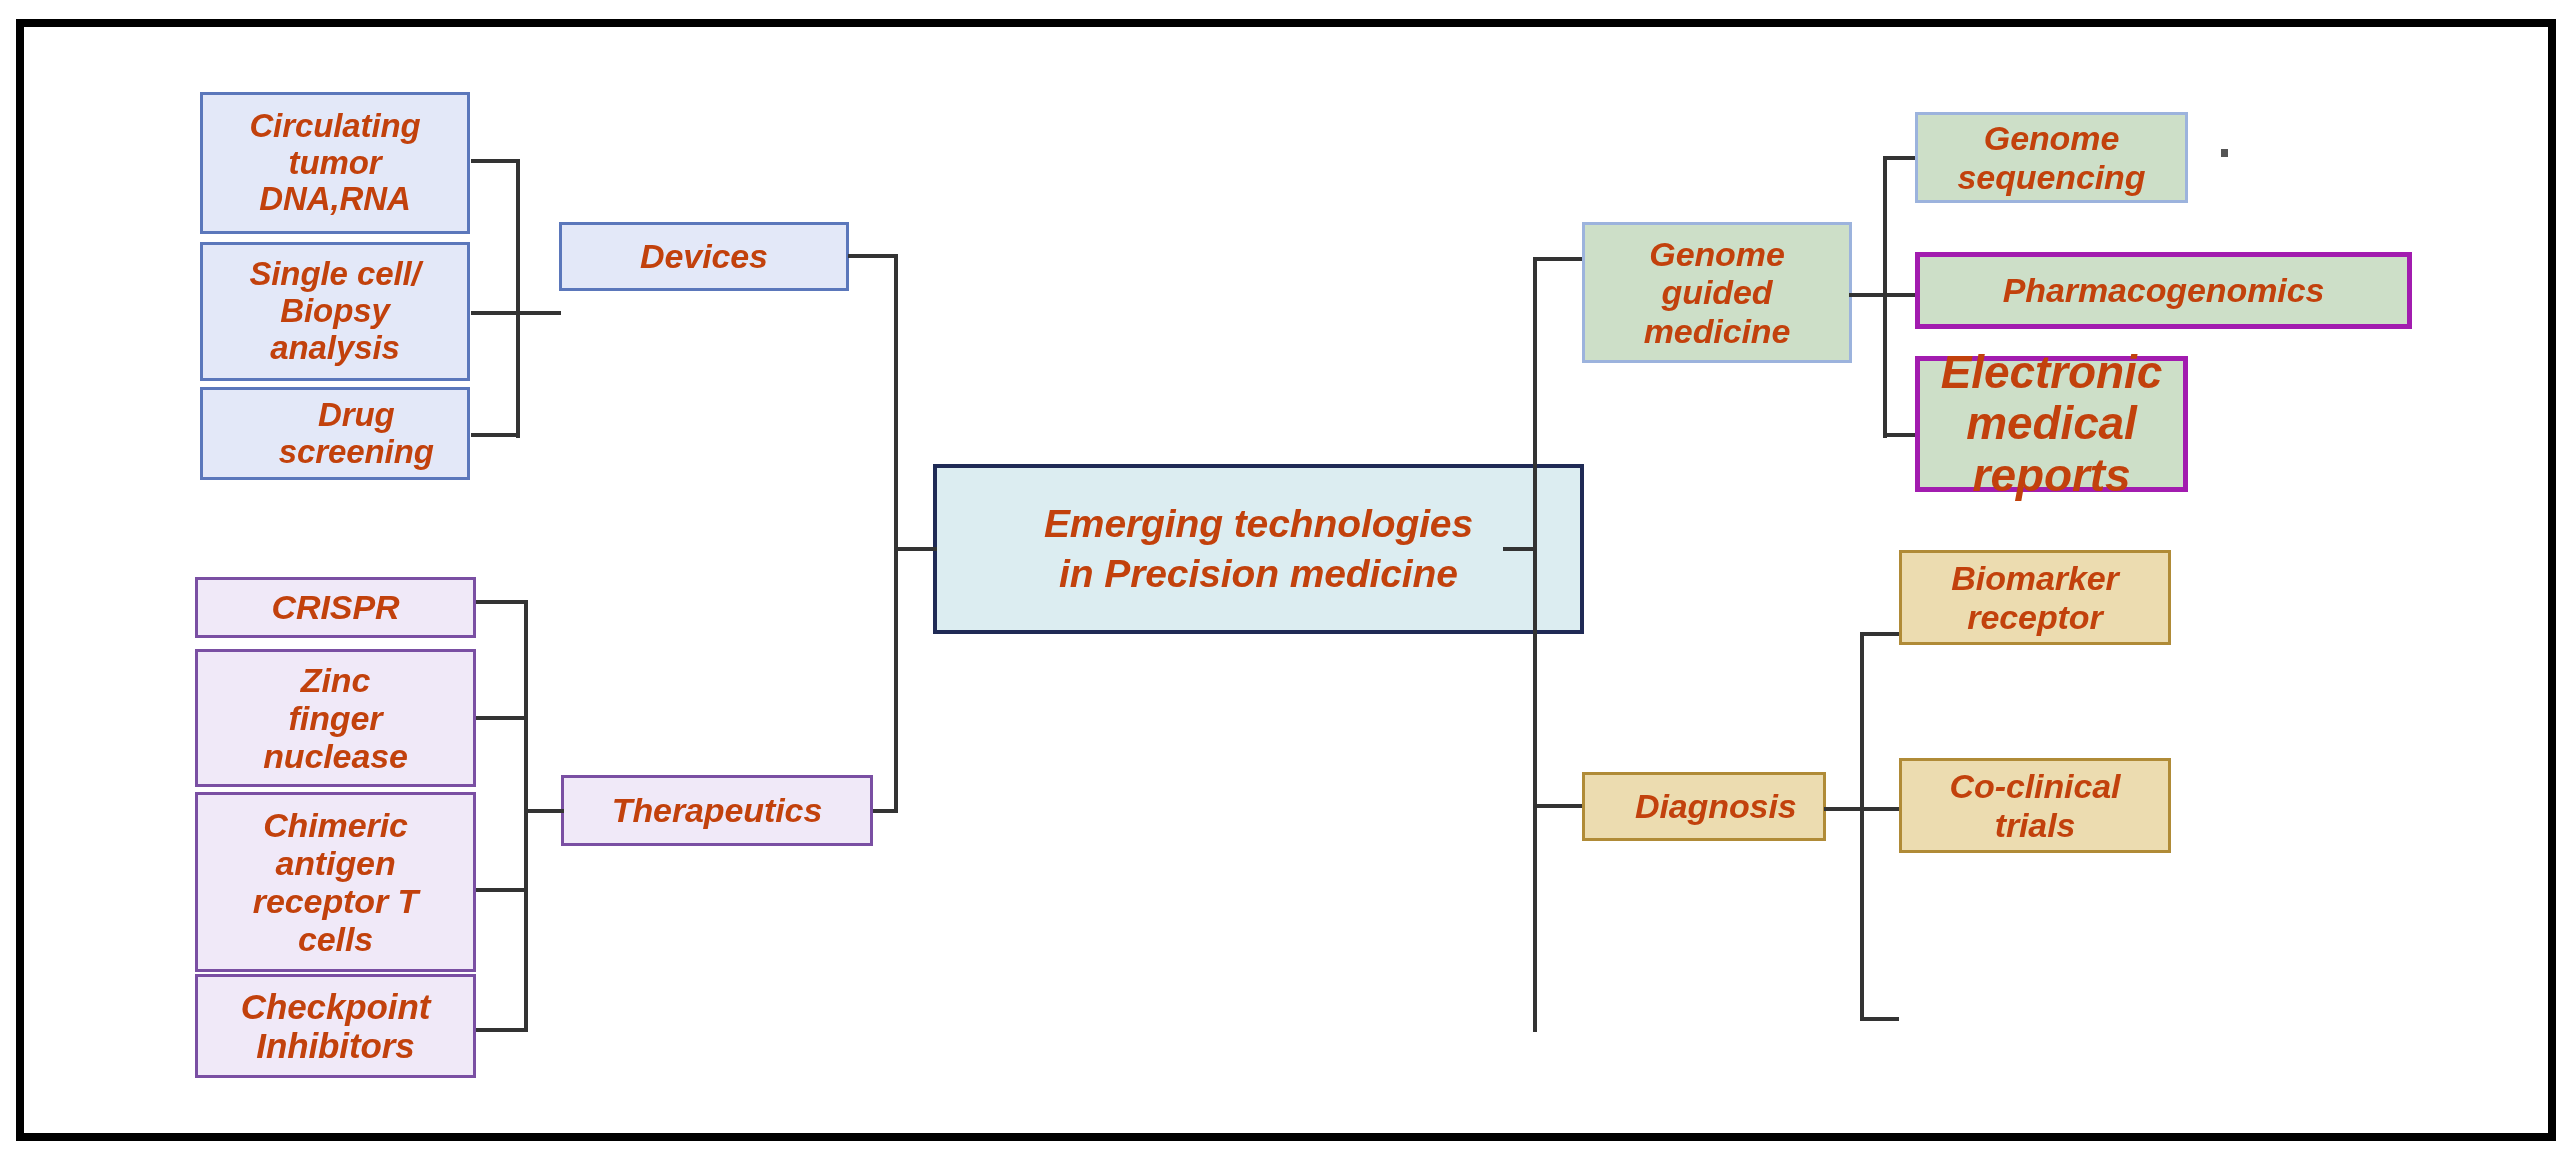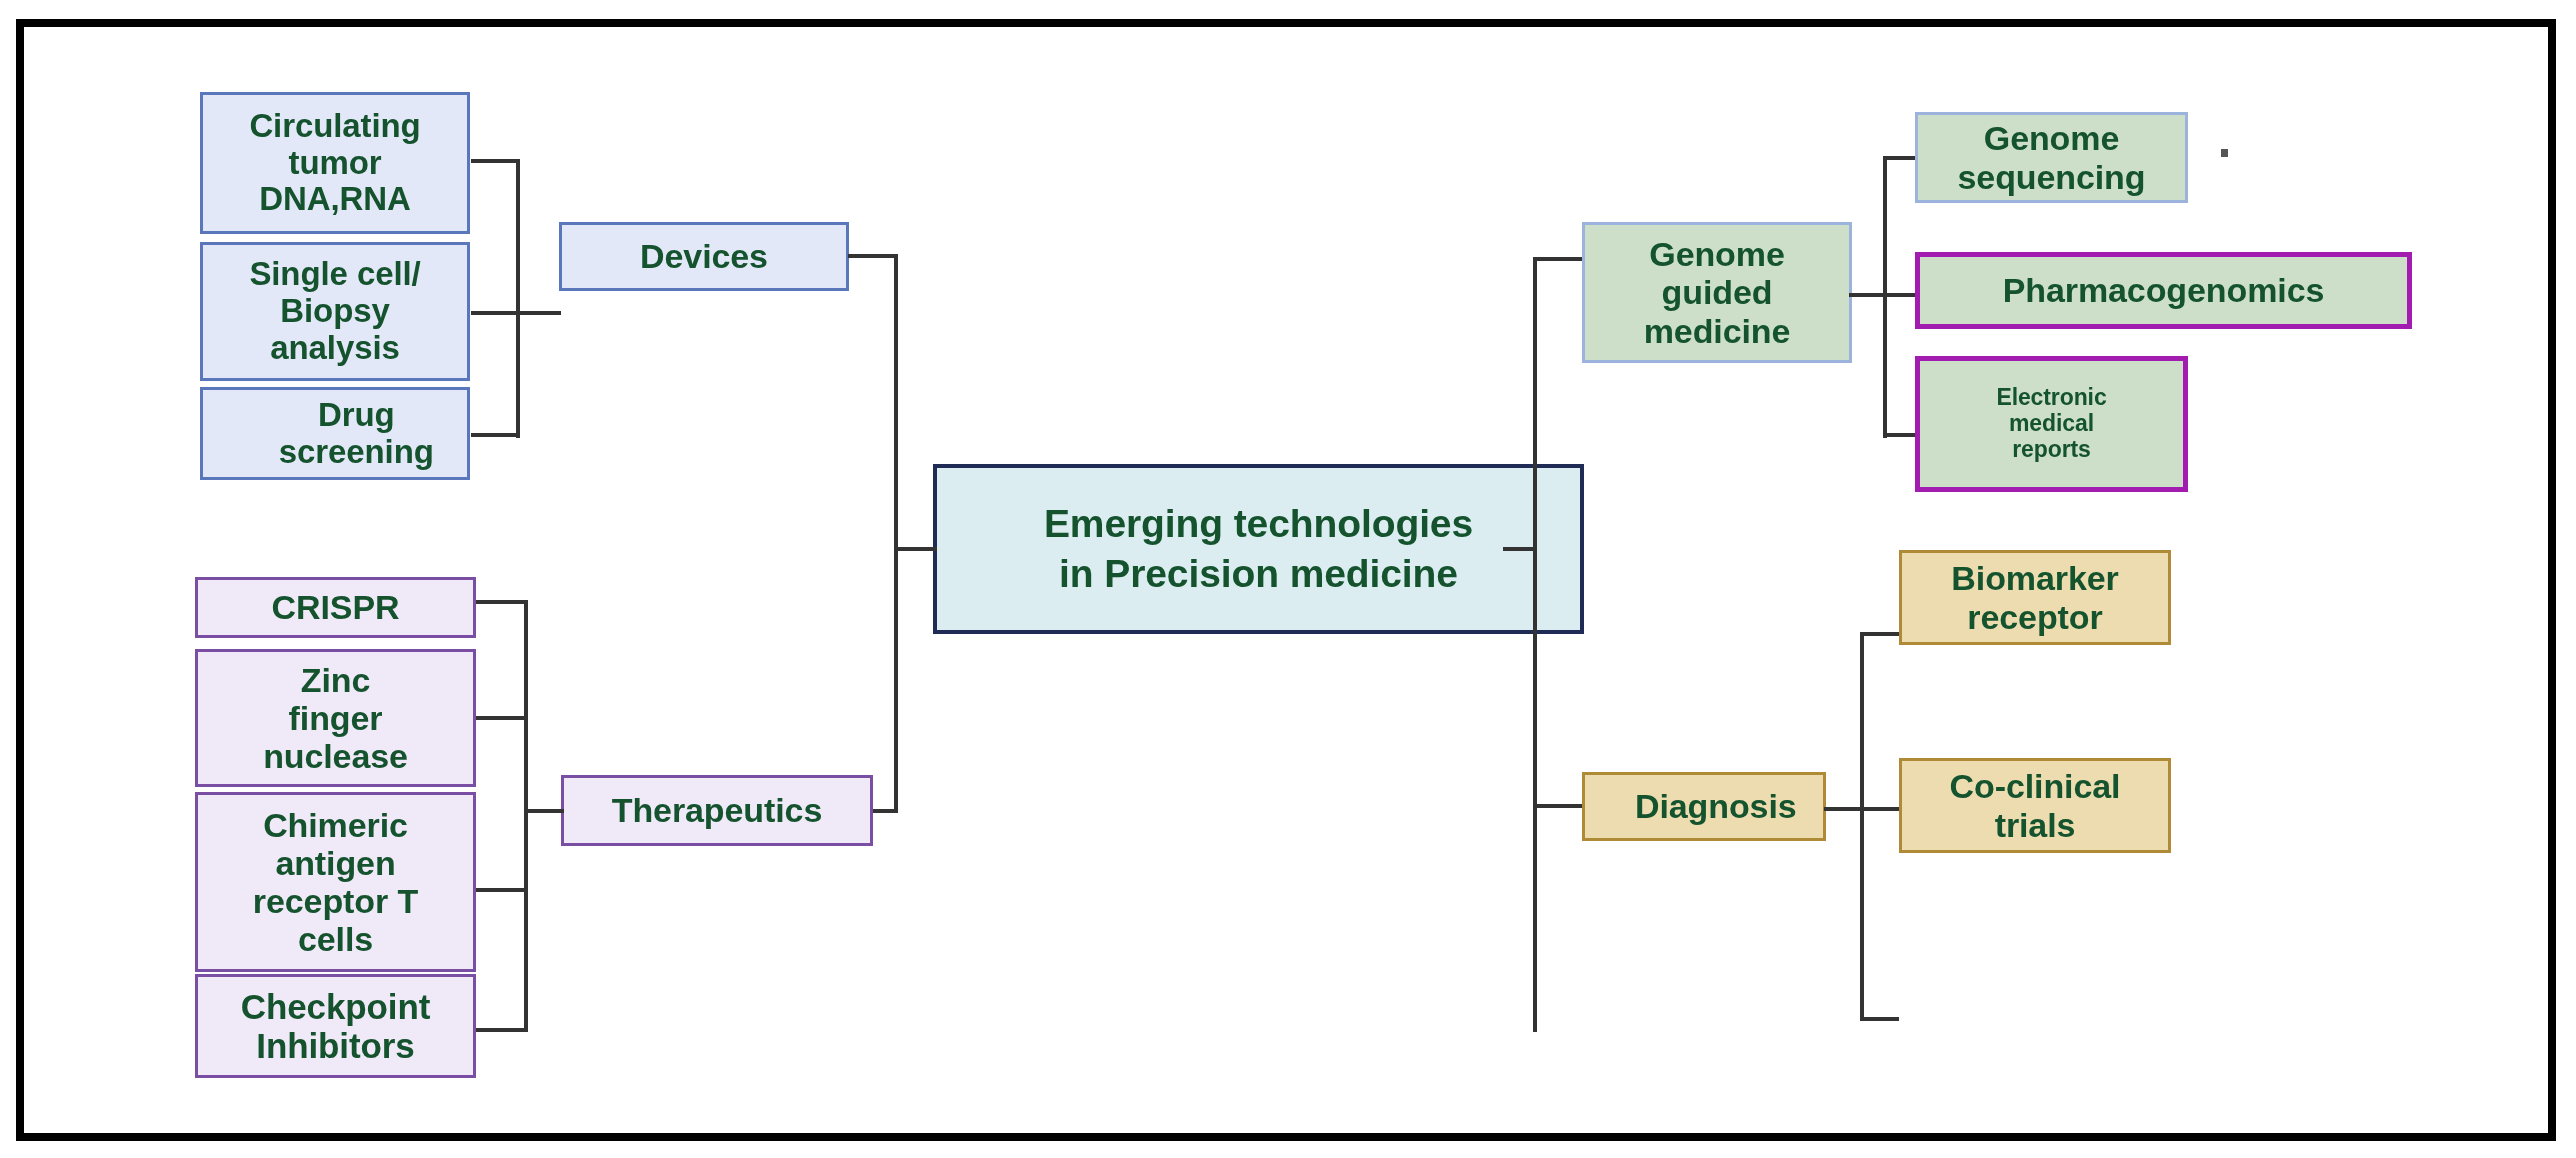--- a/index.html
+++ b/index.html
@@ -30,25 +30,26 @@
     background: transparent;
   }
   .node {
     position: absolute;
     box-sizing: border-box;
     display: flex;
     align-items: center;
     justify-content: center;
     text-align: center;
     font-weight: bold;
-    color: #14532d;
+    color: #c2410c;
     line-height: 1.12;
     letter-spacing: -0.1px;
     padding: 1.5px 4.5px;
     white-space: pre-line;
+    font-style: italic;
   }
   
   .st-blue {
     background: #e3e8f8;
     border: 3px solid #5b77bb;
   }
   .st-center {
     background: #dcedf1;
     border: 4.5px solid #1f2a55;
   }
@@ -153,21 +154,21 @@
 
   <div class="conn h" style="left:1883px; top:156px; width:39px;"></div>
   <div class="conn h" style="left:1883px; top:293px; width:39px;"></div>
   <div class="conn h" style="left:1883px; top:433px; width:39px;"></div>
 
   <div class="node st-green-blue" style="left:1915px; top:112px; width:273px; height:91px; font-size:34px;">Genome
 sequencing</div>
 
   <div class="node st-green-pink" style="left:1915px; top:252px; width:497px; height:77px; font-size:34px;">Pharmacogenomics</div>
 
-  <div class="node st-green-pink" style="left:1915px; top:356px; width:273px; height:136px; font-size:23px;">Electronic
+  <div class="node st-green-pink" style="left:1915px; top:356px; width:273px; height:136px; font-size:46px;">Electronic
 medical
 reports</div>
 
   <div class="dot-artifact" style="left:2221px; top:149px;"></div>
 
   <div class="conn h" style="left:1533px; top:804px; width:54px;"></div>
 
   <div class="node st-tan" style="left:1582px; top:772px; width:244px; height:69px; font-size:34px;padding-left:28px;">Diagnosis</div>
 
   <div class="conn h" style="left:1824px; top:807px; width:45px;"></div>

